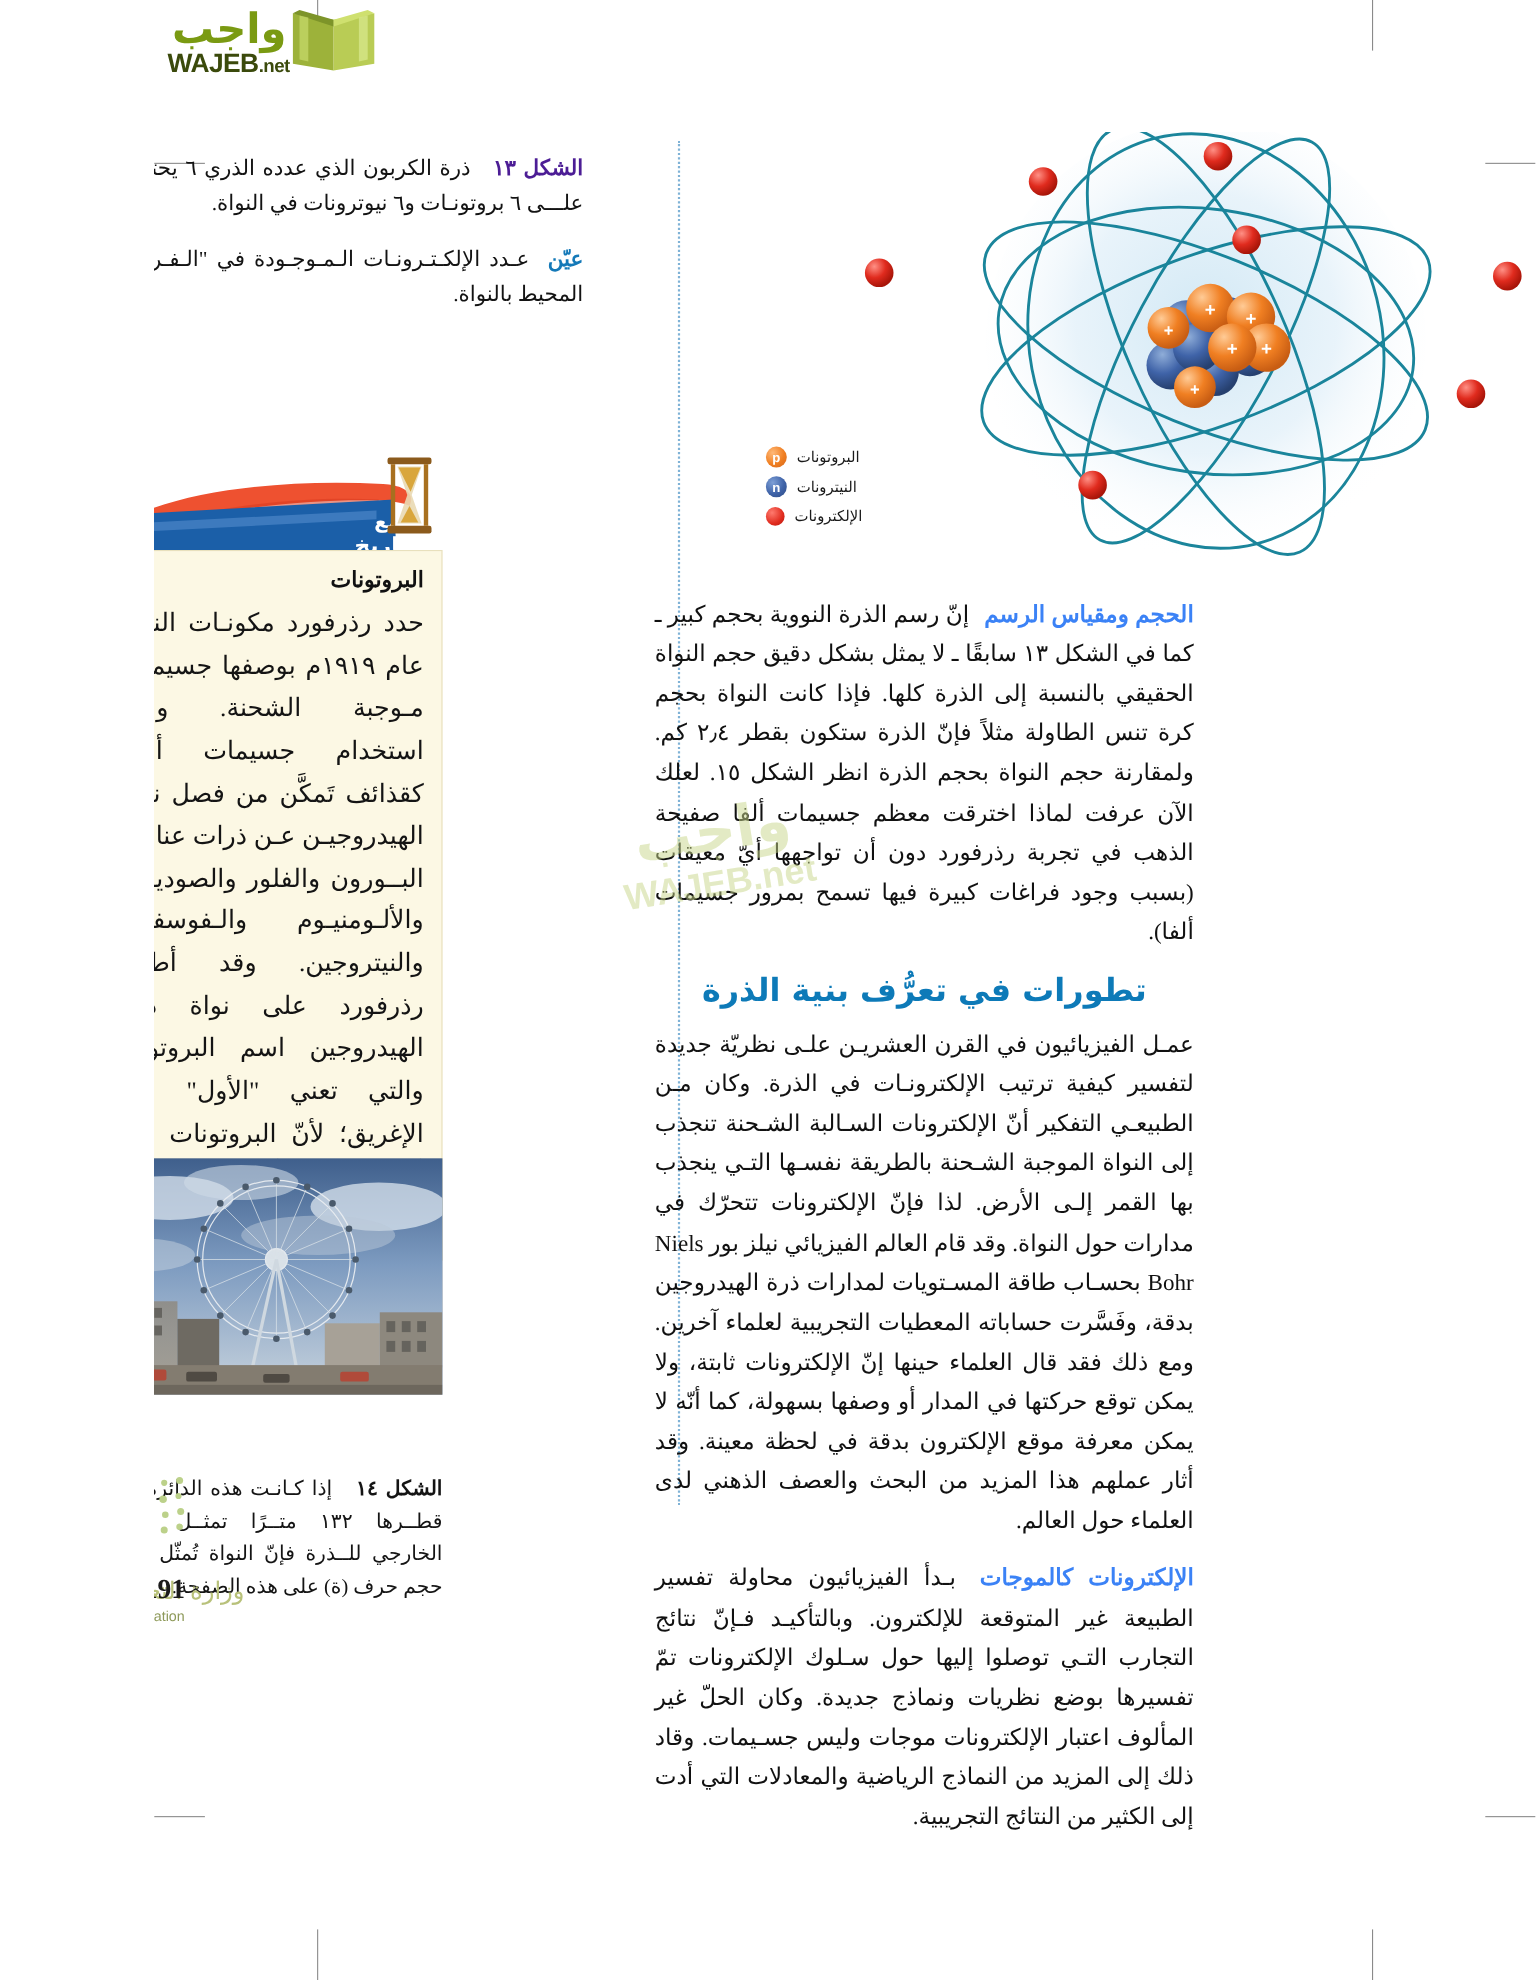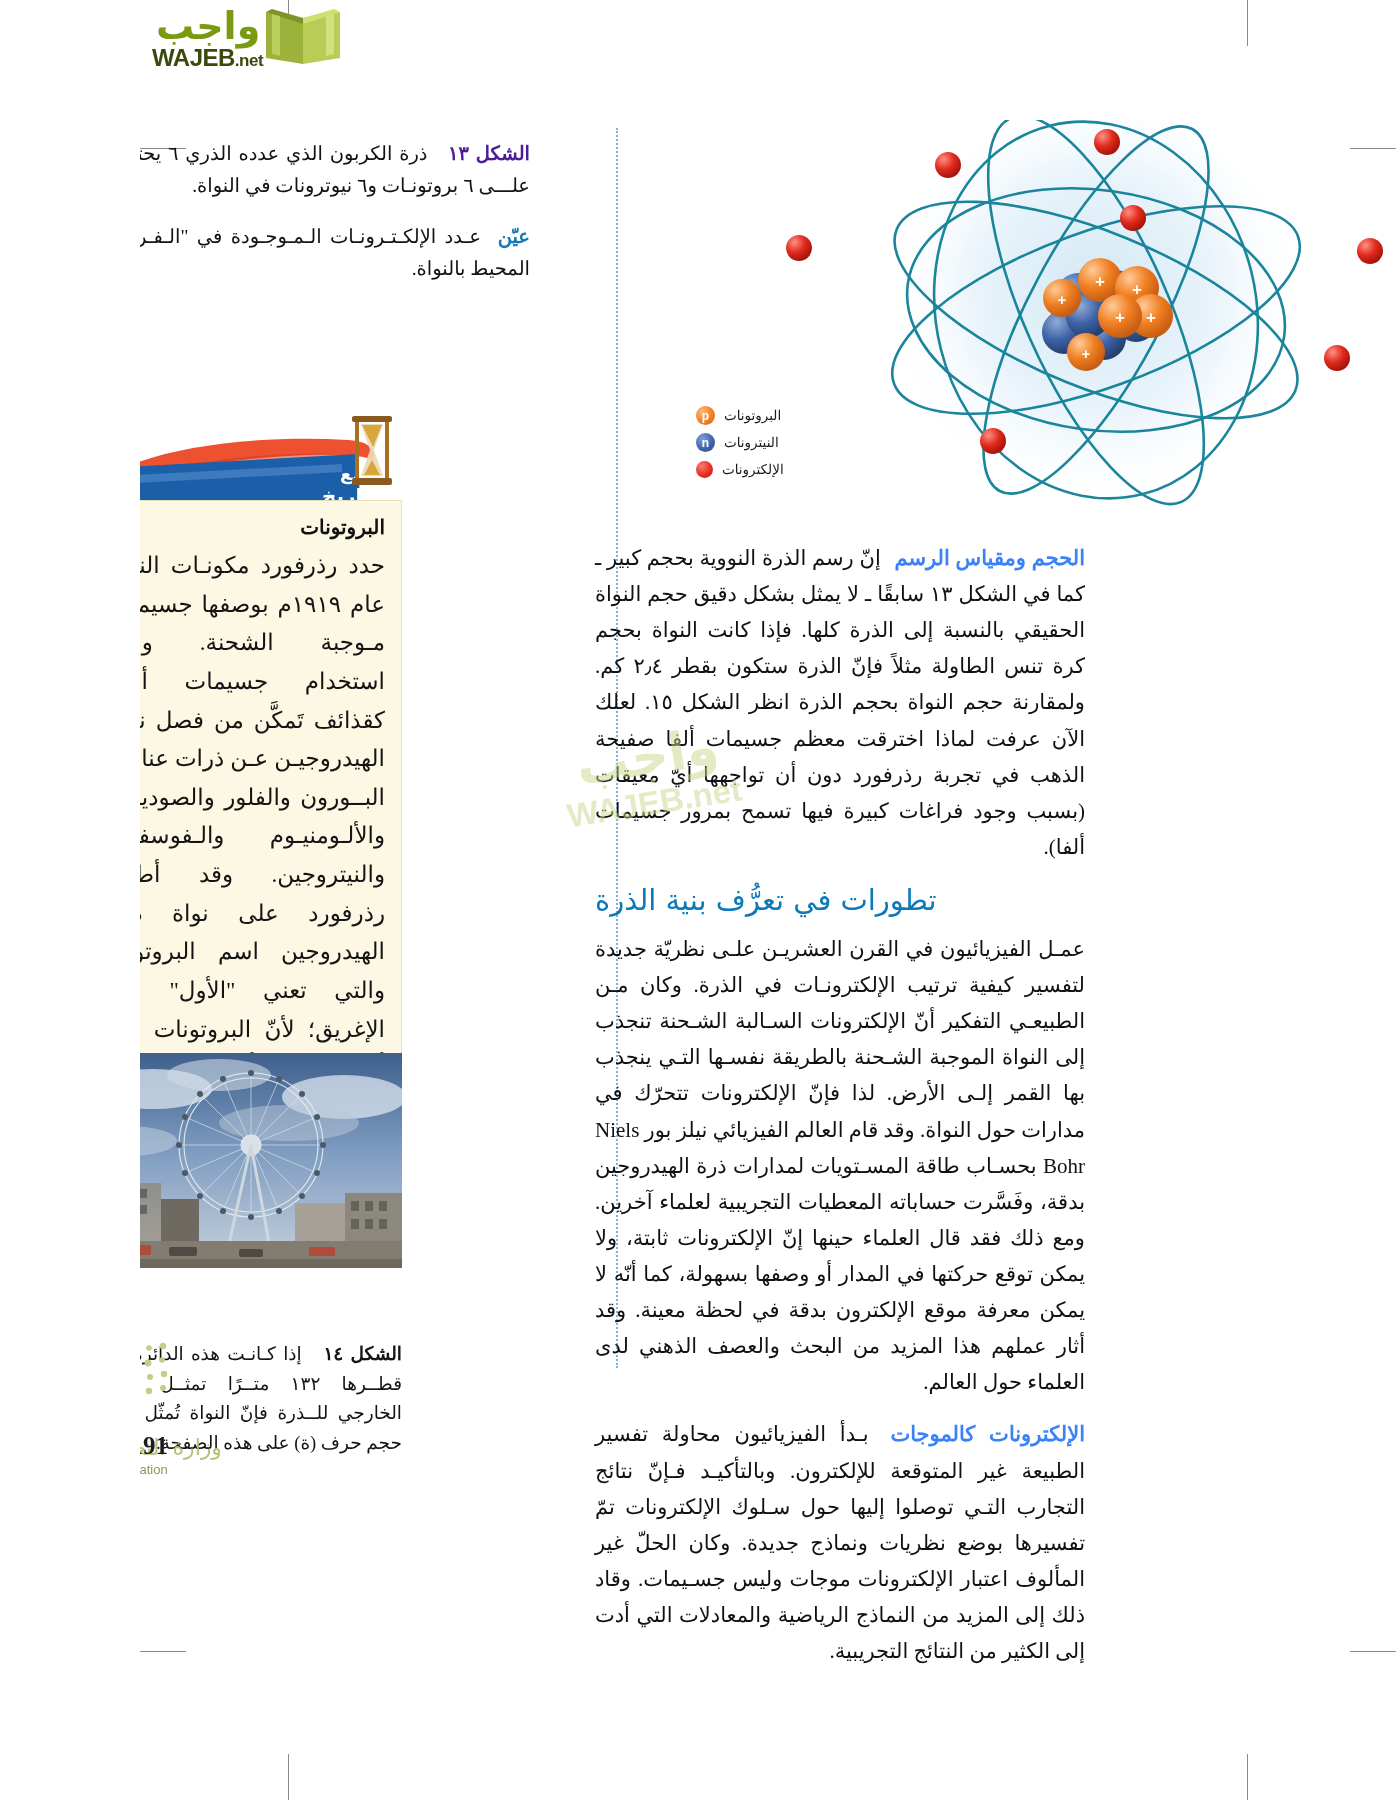--- a/index.html
+++ b/index.html
@@ -221,24 +221,24 @@
     color: #111;
     margin: 0 0 16px 0;
   }
   .run-head {
     font-weight: bold;
     color: #3b82f6;
     margin-left: 8px;
   }
   .section-head {
     direction: rtl;
-    text-align: left;
+    text-align: center;
     font-family: "DejaVu Sans", sans-serif;
     font-size: 29px;
-    font-weight: normal;
+    font-weight: bold;
     color: #0d7ab8;
     margin: 18px 0 14px 0;
     letter-spacing: -0.5px;
   }
 
   
   .wm {
     position: absolute;
     left: 395px;
     top: 730px;

